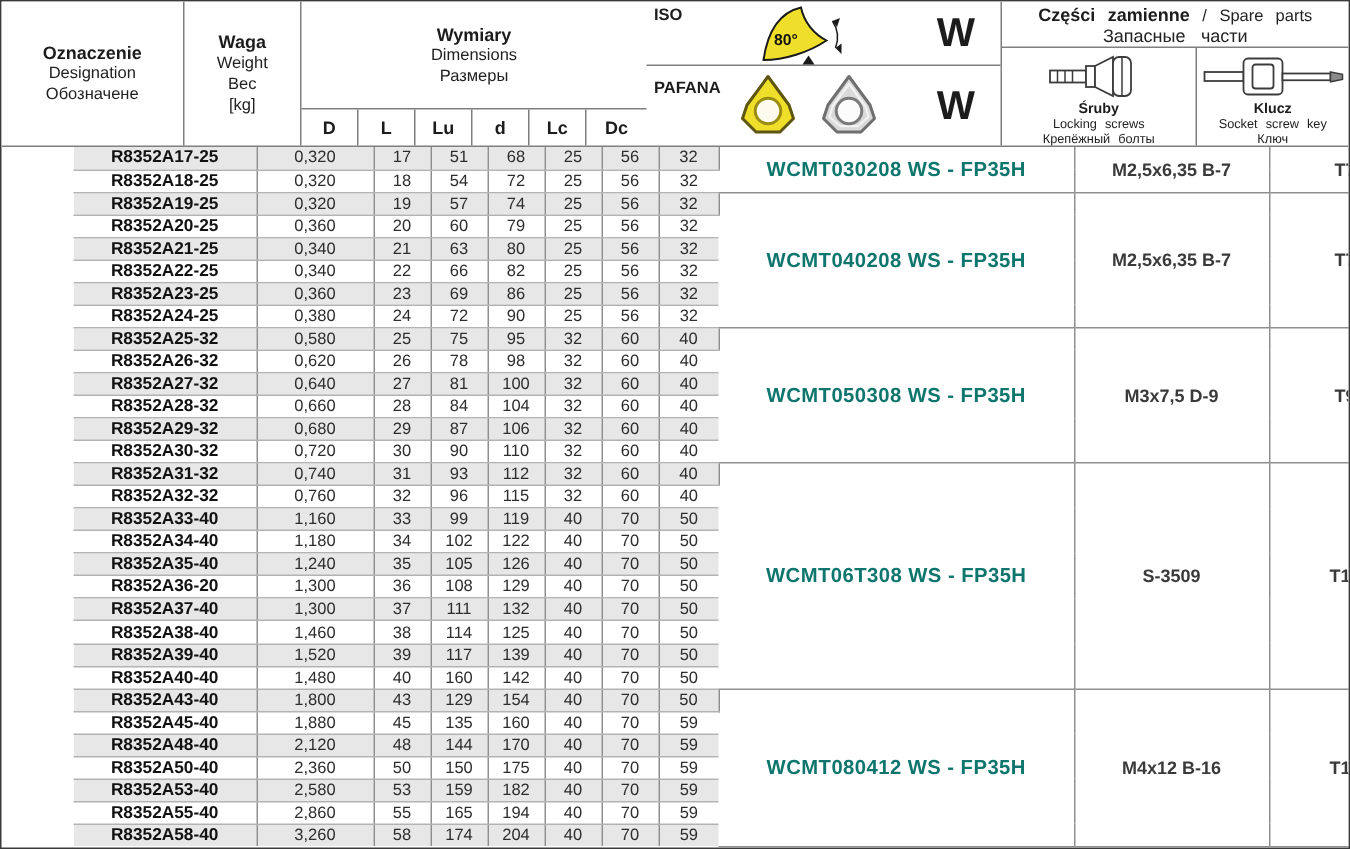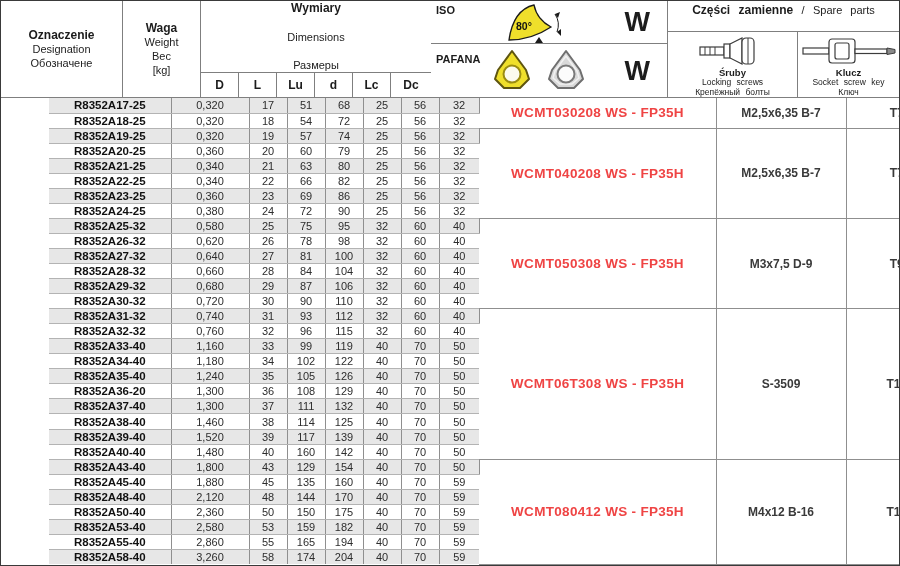--- a/index.html
+++ b/index.html
@@ -8,21 +8,21 @@
            border:1px solid #3a3a3a; overflow:hidden; color:#1c1c1c; }
 
   
   .hdr { position:absolute; left:0; top:0; width:898px; height:97px; background:#fff; }
   .hcell { position:absolute; top:0; height:96px; border-right:1px solid #7f7f7f;
            display:flex; flex-direction:column; justify-content:center; align-items:center;
            text-align:center; line-height:14px; }
   .hdr-bottom { position:absolute; left:0; top:96px; width:898px; height:1px; background:#7f7f7f; }
   .h-des  { left:0;   width:122px; }
   .h-waga { left:122px; width:78px; }
-  .h-wym  { left:200px; width:230px; height:71px;justify-content:space-between; }
+  .h-wym  { left:200px; width:230px; height:71px; }
   .b { font-weight:bold; font-size:12px; }
   .s { font-size:11px; color:#222; }
   .dimrow { position:absolute; left:200px; top:71px; width:230px; height:25px;
             border-top:1px solid #7f7f7f; display:flex; }
   .dimrow .dc { border-right:1px solid #7f7f7f; display:flex; align-items:center;
                 justify-content:center; font-weight:bold; font-size:12px; }
   
   .h-iso { position:absolute; left:430px; top:0; width:237px; height:96px; border-right:1px solid #7f7f7f; }
   .iso-row, .paf-row { position:absolute; left:0; width:236px; }
   .iso-row { top:0; height:43px; border-bottom:1px solid #7f7f7f; }
@@ -49,21 +49,21 @@
   
   .bodywrap { position:absolute; left:0; top:97px; width:898px; height:467px; overflow:hidden;padding-left:48px; }
   table { border-collapse:collapse; table-layout:fixed; width:898px; }
   tr { height:15.06px; }
   td { padding:0; font-size:11px; text-align:center; vertical-align:middle;
        color:#2d2d2d; border-right:1px solid #8f8f8f; white-space:nowrap; overflow:hidden; }
   td.lc { border-bottom:1px solid #b3b3b3; background:#fff; }
   tr.shade td.lc { background:#e7e7e7; }
   td.des { font-weight:bold; color:#111; font-size:11.5px; }
   td.grp { background:#fff; border-bottom:1px solid #8f8f8f;font-weight:bold; }
-  td.insert { font-weight:bold; font-size:13.5px; color:#ef4444; letter-spacing:0.3px; }
+  td.insert { font-weight:bold; font-size:13.5px; color:#0f766e; letter-spacing:0.3px; }
   td.screw, td.key { font-size:12px; color:#3a3a3a; }
   td:last-child { border-right:none; }
   tr:last-child td { border-bottom:none; }
 </style>
 </head>
 <body>
 
 <div class="stage">
 
   <div class="hdr">
@@ -127,20 +127,21 @@
       </div>
     </div>
 
     <div class="h-spare">
       <div class="spare-title">
         <div class="l1">
           <span class="b">Części zamienne</span>
           <span class="s">/</span>
           <span class="s">Spare parts</span>
         </div>
+        <div class="l2 s">Запасные части</div>
       </div>
 
       <div class="spare-cell sp-screw">
         <div class="sp-icon">
           <svg width="74" height="32" viewBox="0 0 74 32">
             <rect x="4" y="12" width="24" height="8" fill="#fff" stroke="#3c3c3c" stroke-width="1.2"></rect>
             <line x1="9" y1="12" x2="9" y2="20" stroke="#3c3c3c" stroke-width="1"></line>
             <line x1="14" y1="12" x2="14" y2="20" stroke="#3c3c3c" stroke-width="1"></line>
             <line x1="19" y1="12" x2="19" y2="20" stroke="#3c3c3c" stroke-width="1"></line>
             <rect x="28" y="9" width="6" height="14" fill="#fff" stroke="#3c3c3c" stroke-width="1.2"></rect>

